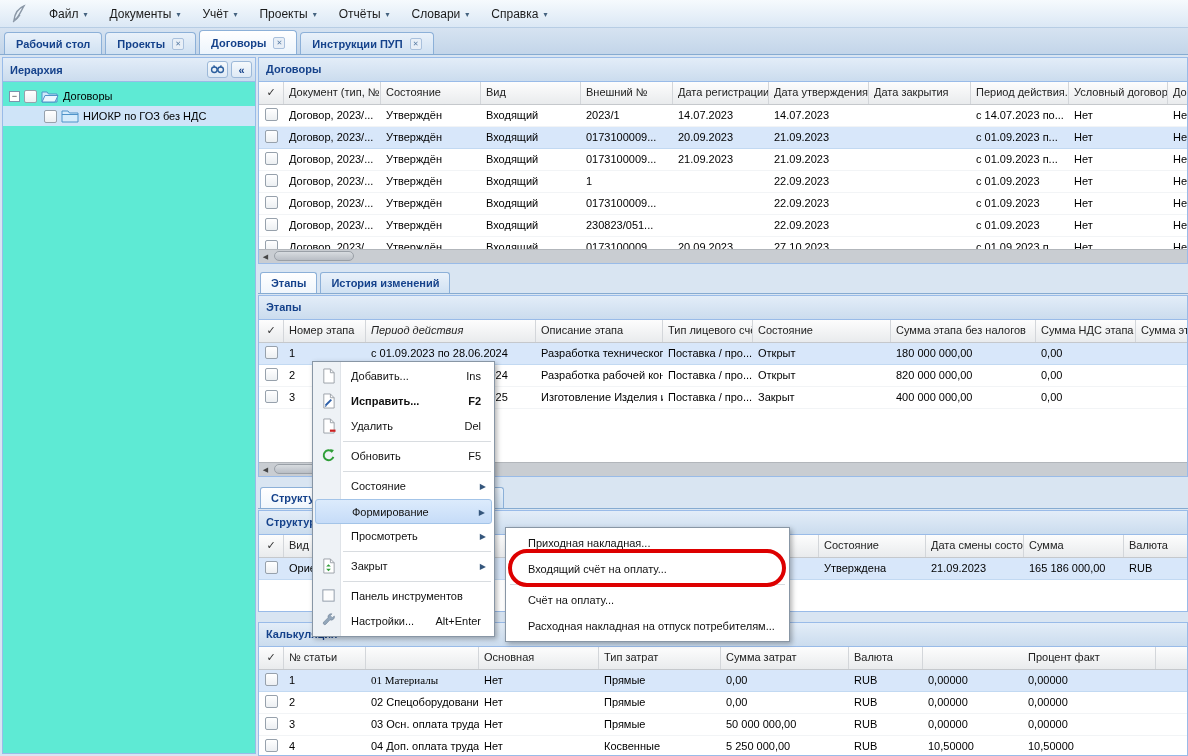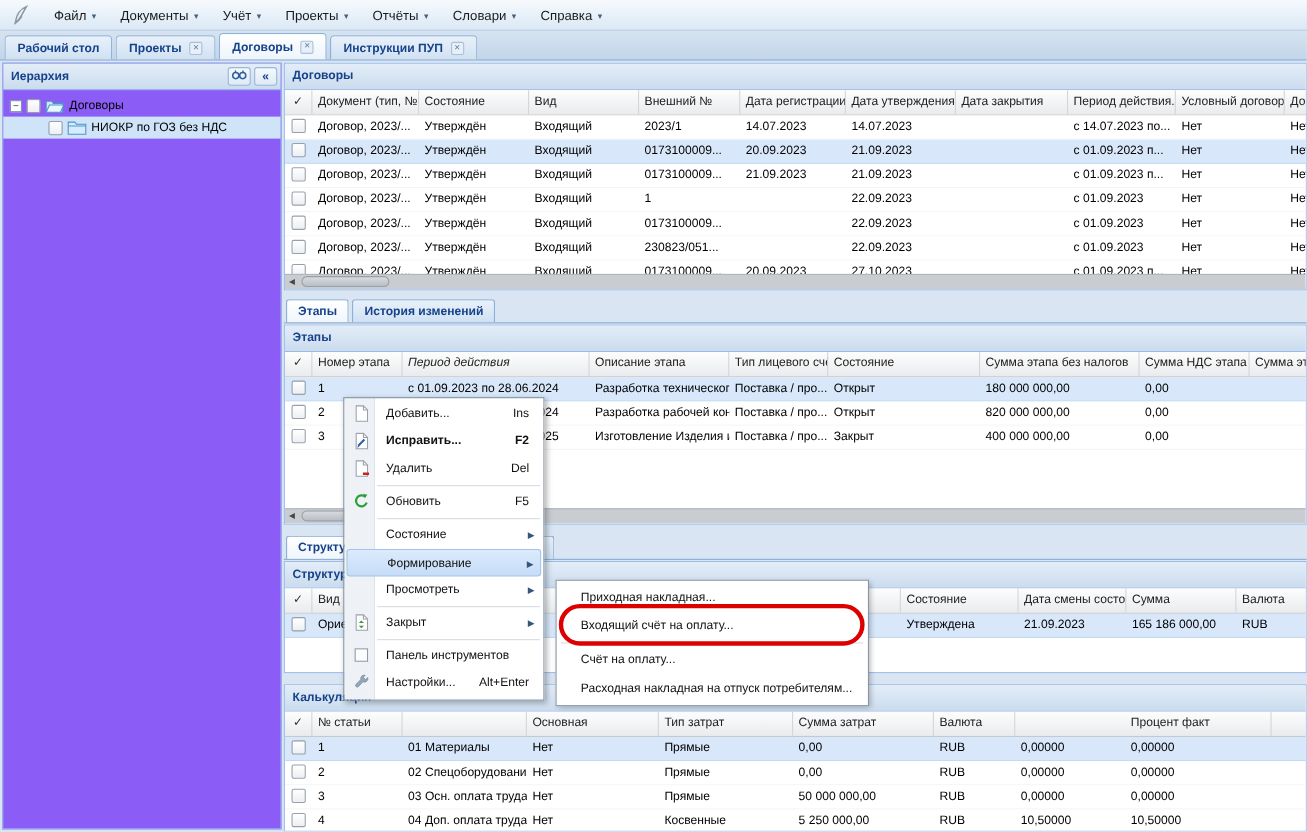--- a/index.html
+++ b/index.html
@@ -43,21 +43,21 @@
   .stab{height:21px;box-sizing:border-box;display:flex;align-items:center;padding:0 10px;margin-right:3px;
     background:linear-gradient(#e9f1fa,#d0e1f2);border:1px solid #8cb0d8;border-bottom:none;
     border-radius:3px 3px 0 0;font-size:11px;font-weight:bold;color:#15428b;white-space:nowrap}
   .stab.active{background:linear-gradient(#ffffff,#f0f6fc)}
   
   .hscroll{position:absolute;left:0;right:0;bottom:0;height:13px;background:#c9cdd2;border-top:1px solid #b2b6bb}
   .hs-arrow{position:absolute;left:0;top:0;width:13px;height:13px;font-size:7px;line-height:13px;text-align:center;color:#474747}
   .hs-thumb{position:absolute;left:15px;top:1px;width:80px;height:10px;box-sizing:border-box;
     background:linear-gradient(#d8dce0,#b9bec5);border:1px solid #9aa0a7;border-radius:5px}
   
-  .sidebar{position:absolute;left:2px;top:57px;width:254px;height:697px;background:#8b5cf6;
+  .sidebar{position:absolute;left:2px;top:57px;width:254px;height:697px;background:#5eead4;
     border:1px solid #99bbe8;box-sizing:border-box}
   .sidebar .phead{display:flex;justify-content:space-between;align-items:center;padding-right:3px}
   .sbtns{display:flex}
   .sbtn{width:21px;height:17px;box-sizing:border-box;border:1px solid #9cb8d8;border-radius:3px;margin-left:3px;
     background:linear-gradient(#f5f9fc,#dfeaf5);display:flex;align-items:center;justify-content:center;
     font-size:11px;font-weight:bold;color:#15428b}
   .tree{padding-top:4px}
   .trnode{height:20px;display:flex;align-items:center;font-size:11px;color:#000}
   .trnode.sel{background:#cfe4f8}
   .expander{width:11px;height:11px;box-sizing:border-box;border:1px solid #7e93ad;background:#fff;
@@ -426,21 +426,21 @@
         <div class="hcell" style="width: 74px;">Валюта</div>
         <div class="hcell" style="width: 100px; margin-top: 40px;">Процент план</div>
         <div class="hcell" style="width: 133px;">Процент факт</div>
         <div class="hcell" style="width: 33px;"></div>
       </div>
       <div class="trow sel">
         <div class="tcell" style="width: 25px;">
           <span class="cbx" style="display: block;"></span>
         </div>
         <div class="tcell" style="width: 82px;">1</div>
-        <div class="tcell" style="width: 113px;">01 Материалы</div>
+        <div class="tcell" style="width: 113px; font-family: Liberation Serif, serif;">01 Материалы</div>
         <div class="tcell" style="width: 120px;">Нет</div>
         <div class="tcell" style="width: 122px;">Прямые</div>
         <div class="tcell r" style="width: 128px;">0,00</div>
         <div class="tcell" style="width: 74px;">RUB</div>
         <div class="tcell r" style="width: 100px;">0,00000</div>
         <div class="tcell r" style="width: 133px;">0,00000</div>
         <div class="tcell" style="width: 33px;"></div>
       </div>
       <div class="trow">
         <div class="tcell" style="width: 25px;">

